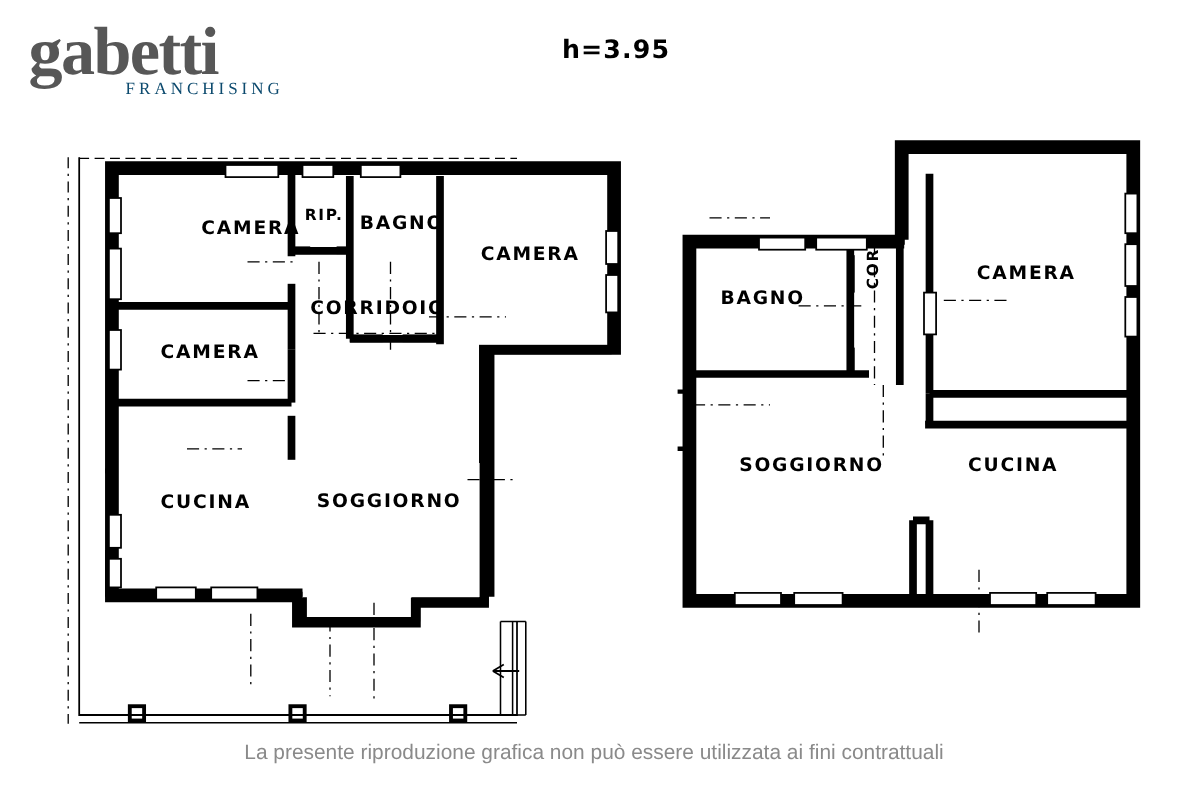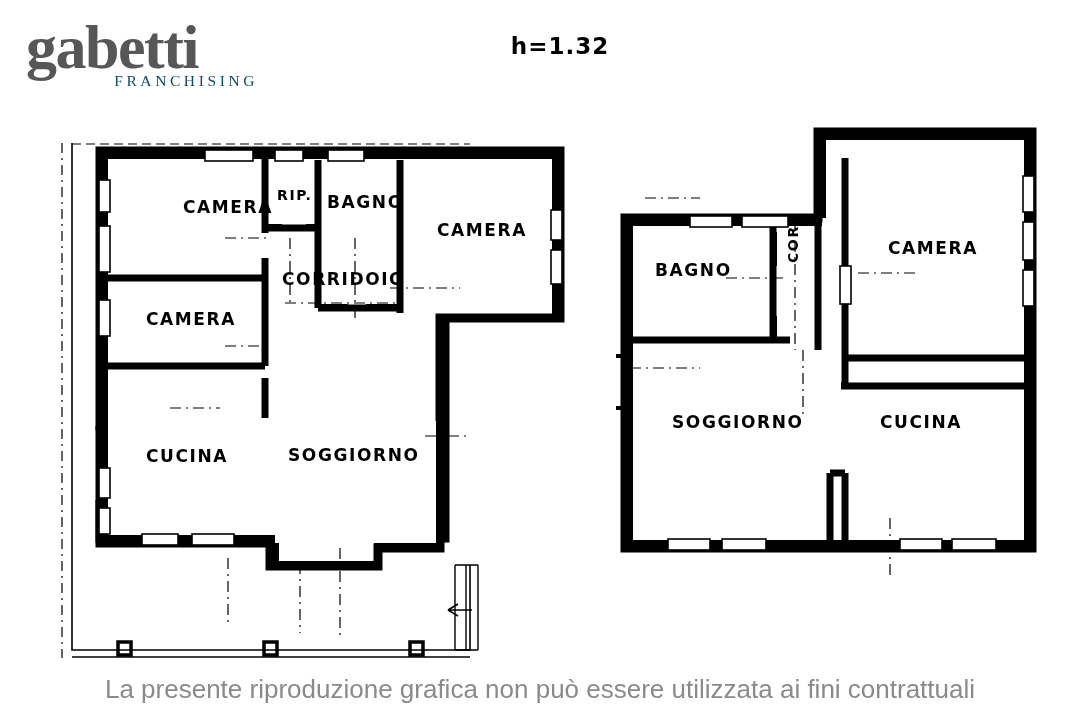--- a/index.html
+++ b/index.html
@@ -88,34 +88,34 @@
   }
 
   
   #disclaimer {
     position: absolute;
     left: 0;
     top: 674px;
     width: 1080px;
     text-align: center;
     font-family: "Liberation Sans", sans-serif;
-    font-size: 26px;
+    font-size: 19px;
     color: #8a8a8a;
   }
 </style>
 </head>
 <body>
 
 <div id="logo-block">
   <div id="logo-wordmark">gabetti</div>
   <div id="logo-sub">FRANCHISING</div>
 </div>
 
 <div id="title-block">
-  <div id="title-height" class="hand">h=1.32</div>
+  <div id="title-height" class="hand">h=3.95</div>
 </div>
 
 <div id="plans">
 <svg width="1080" height="560" viewBox="0 0 1080 560" xmlns="http://www.w3.org/2000/svg">
 
   <g>
 
     <path d="M 62 25 L 62 540" fill="none" stroke="#000" stroke-width="1.2" stroke-dasharray="10 5 2 5"></path>
     <path d="M 72 25 L 72 532 L 470 532 L 470 447" fill="none" stroke="#000" stroke-width="1.6"></path>
     <path d="M 72 26 L 470 26" fill="none" stroke="#000" stroke-width="1.2" stroke-dasharray="9 5"></path>

